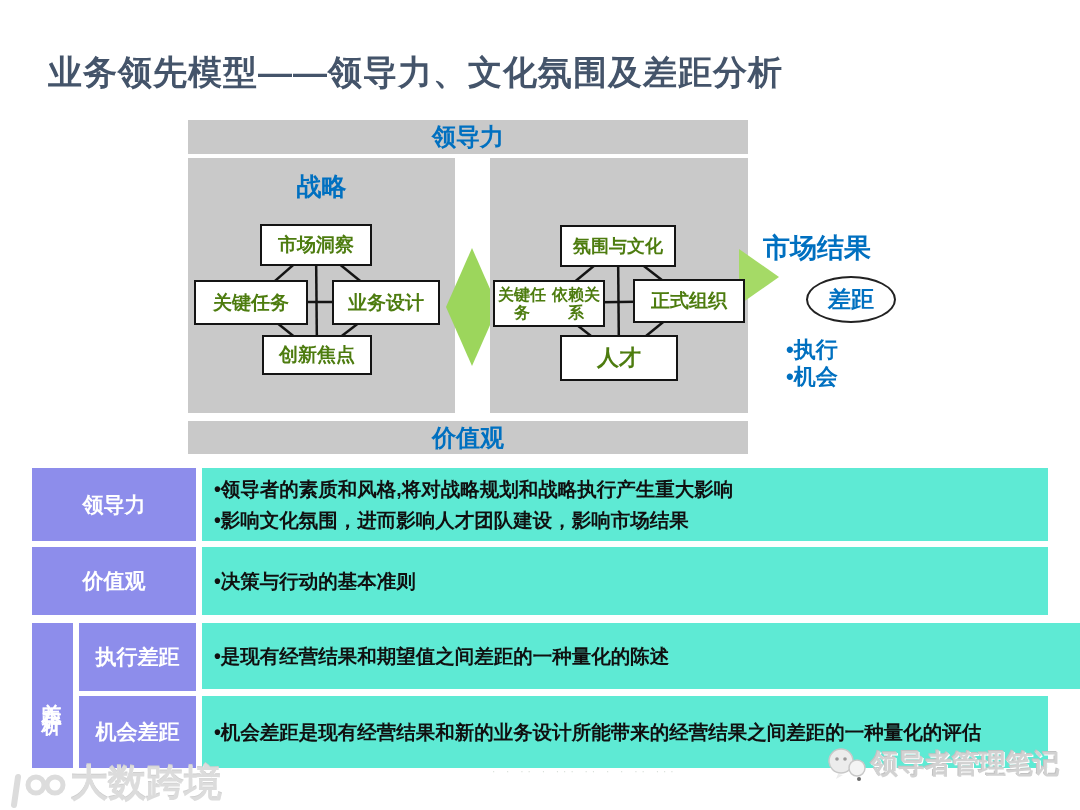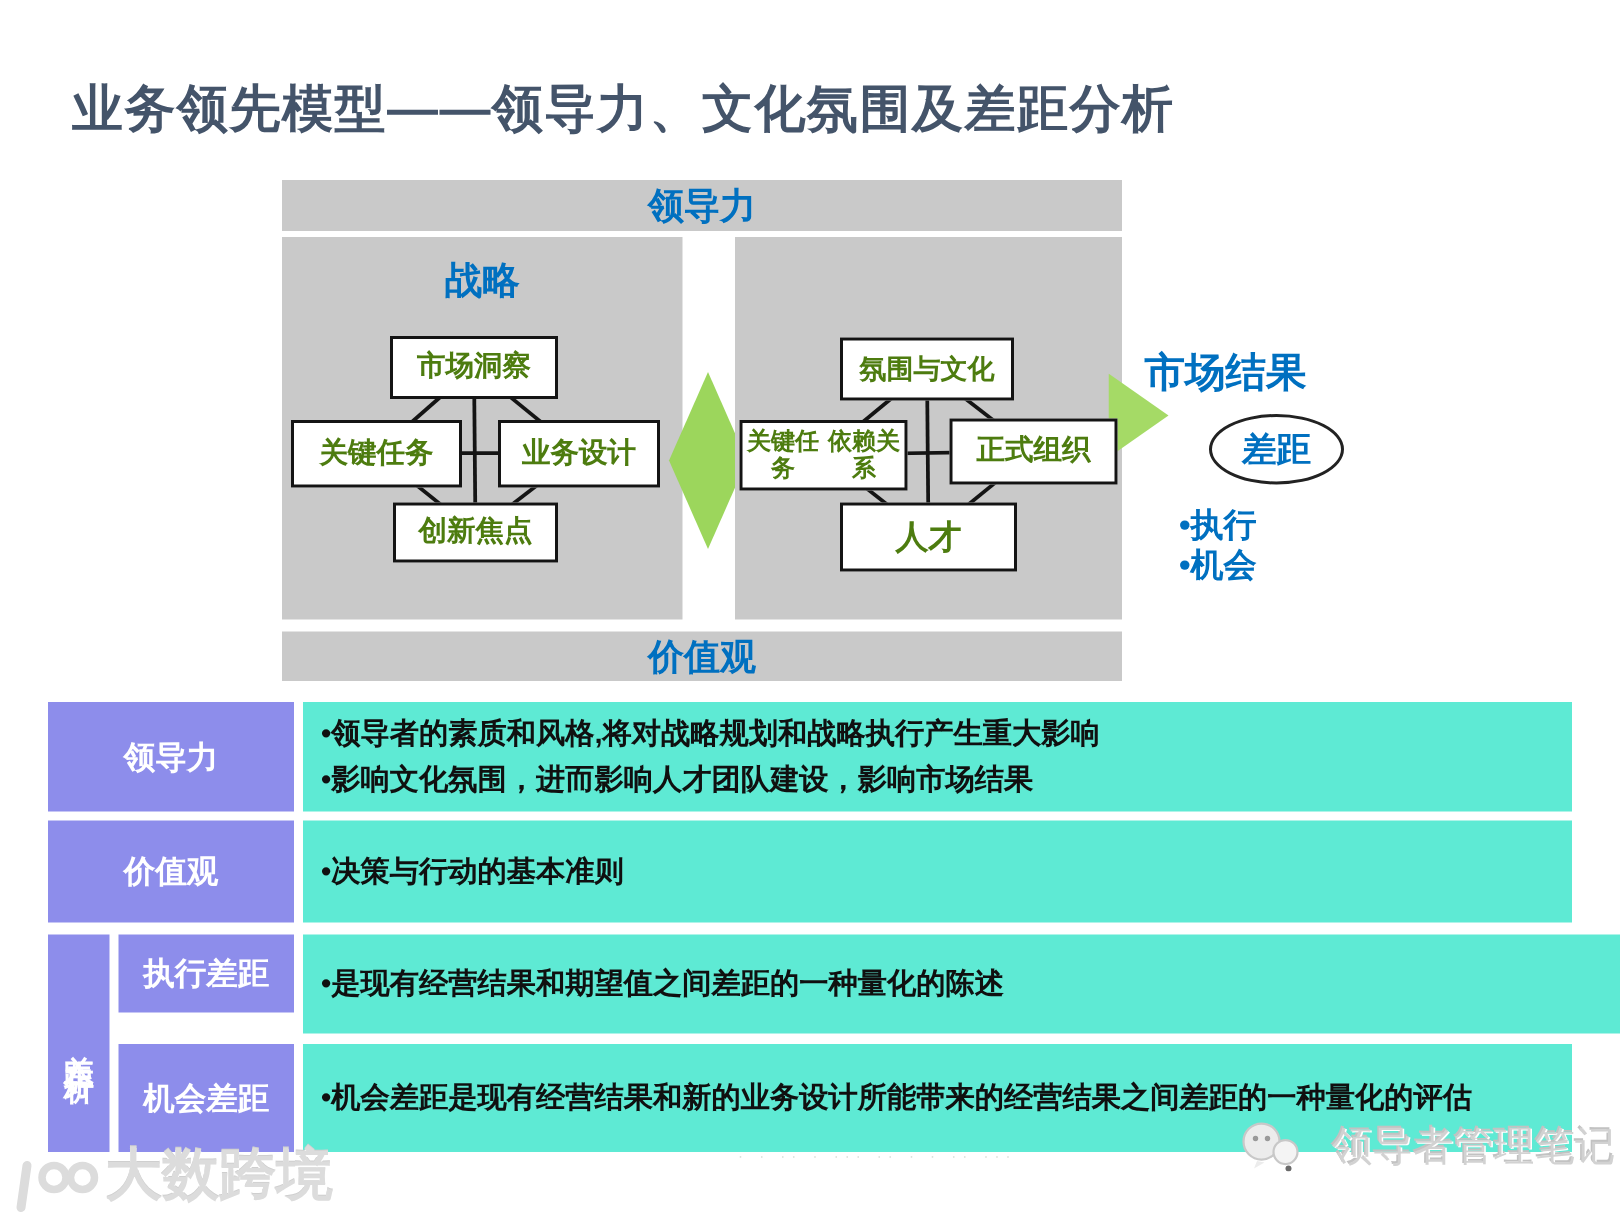--- a/index.html
+++ b/index.html
@@ -41,22 +41,22 @@
             display:flex;flex-direction:column;justify-content:center;align-items:flex-start;
             padding:0 12px;box-sizing:border-box;line-height:1.55;}
   .vlabel{background:#8d8deb;color:#ffffff;font-weight:bold;font-size:20px;
           display:flex;align-items:center;justify-content:center;
           writing-mode:vertical-rl;text-orientation:upright;letter-spacing:4px;}
 
   
   .logo-left{left:8px;top:758px;display:flex;align-items:flex-end;gap:4px;
              color:#dcdcdc;font-weight:bold;font-size:38px;
              text-shadow:0 1px 0 #fff,0 -1px 0 #cfcfcf;white-space:nowrap;}
-  .wm-right{left:826px;top:746px;display:flex;align-items:center;gap:22px;
-            color:#d2d2d2;font-weight:normal;font-size:27px;
+  .wm-right{left:826px;top:746px;display:flex;align-items:center;gap:5px;
+            color:#d2d2d2;font-weight:bold;font-size:27px;
             text-shadow:1px 1px 0 #ffffff,-1px -1px 0 #c2c2c2;white-space:nowrap;}
   .faint-marks{left:492px;top:766px;width:340px;font-size:10px;color:#b9c4b9;
                letter-spacing:4px;opacity:.55;white-space:nowrap;}
 </style>
 </head>
 <body>
 
 <div class="stage">
 
   <div class="abs slide-title">业务领先模型——领导力、文化氛围及差距分析</div>
@@ -130,21 +130,21 @@
     <span>•影响文化氛围，进而影响人才团队建设，影响市场结果</span>
   </div>
 
   <div class="abs tlabel" style="left:32px;top:547px;width:164px;height:68px;">价值观</div>
   <div class="abs tcontent" style="left:202px;top:547px;width:846px;height:68px;">
     <span>•决策与行动的基本准则</span>
   </div>
 
   <div class="abs vlabel" style="left:32px;top:623px;width:41px;height:145px;">差距分析</div>
 
-  <div class="abs tlabel" style="left:79px;top:623px;width:117px;height:52px;text-align:right;">执行差距</div>
+  <div class="abs tlabel" style="left:79px;top:623px;width:117px;height:68px;text-align:right;">执行差距</div>
   <div class="abs tcontent" style="left:202px;top:623px;width:908px;height:66px;">
     <span>•是现有经营结果和期望值之间差距的一种量化的陈述</span>
   </div>
 
   <div class="abs tlabel" style="left:79px;top:696px;width:117px;height:72px;">机会差距</div>
   <div class="abs tcontent" style="left:202px;top:696px;width:846px;height:72px;">
     <span>•机会差距是现有经营结果和新的业务设计所能带来的经营结果之间差距的一种量化的评估</span>
   </div>
 
   <div class="abs logo-left">

